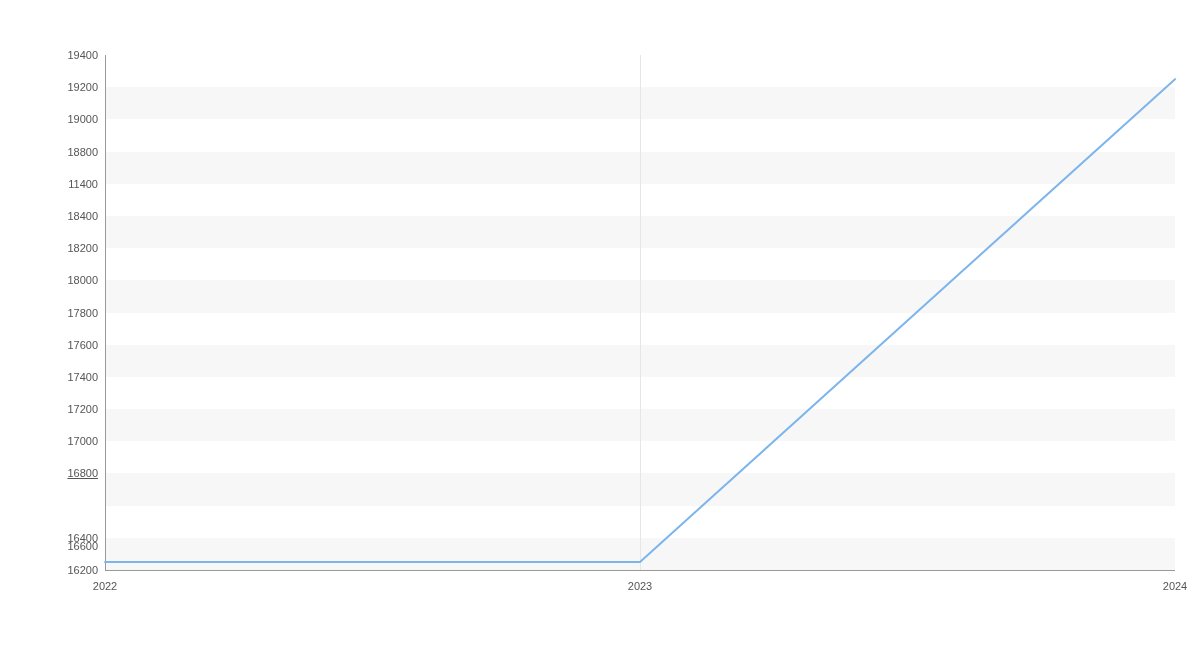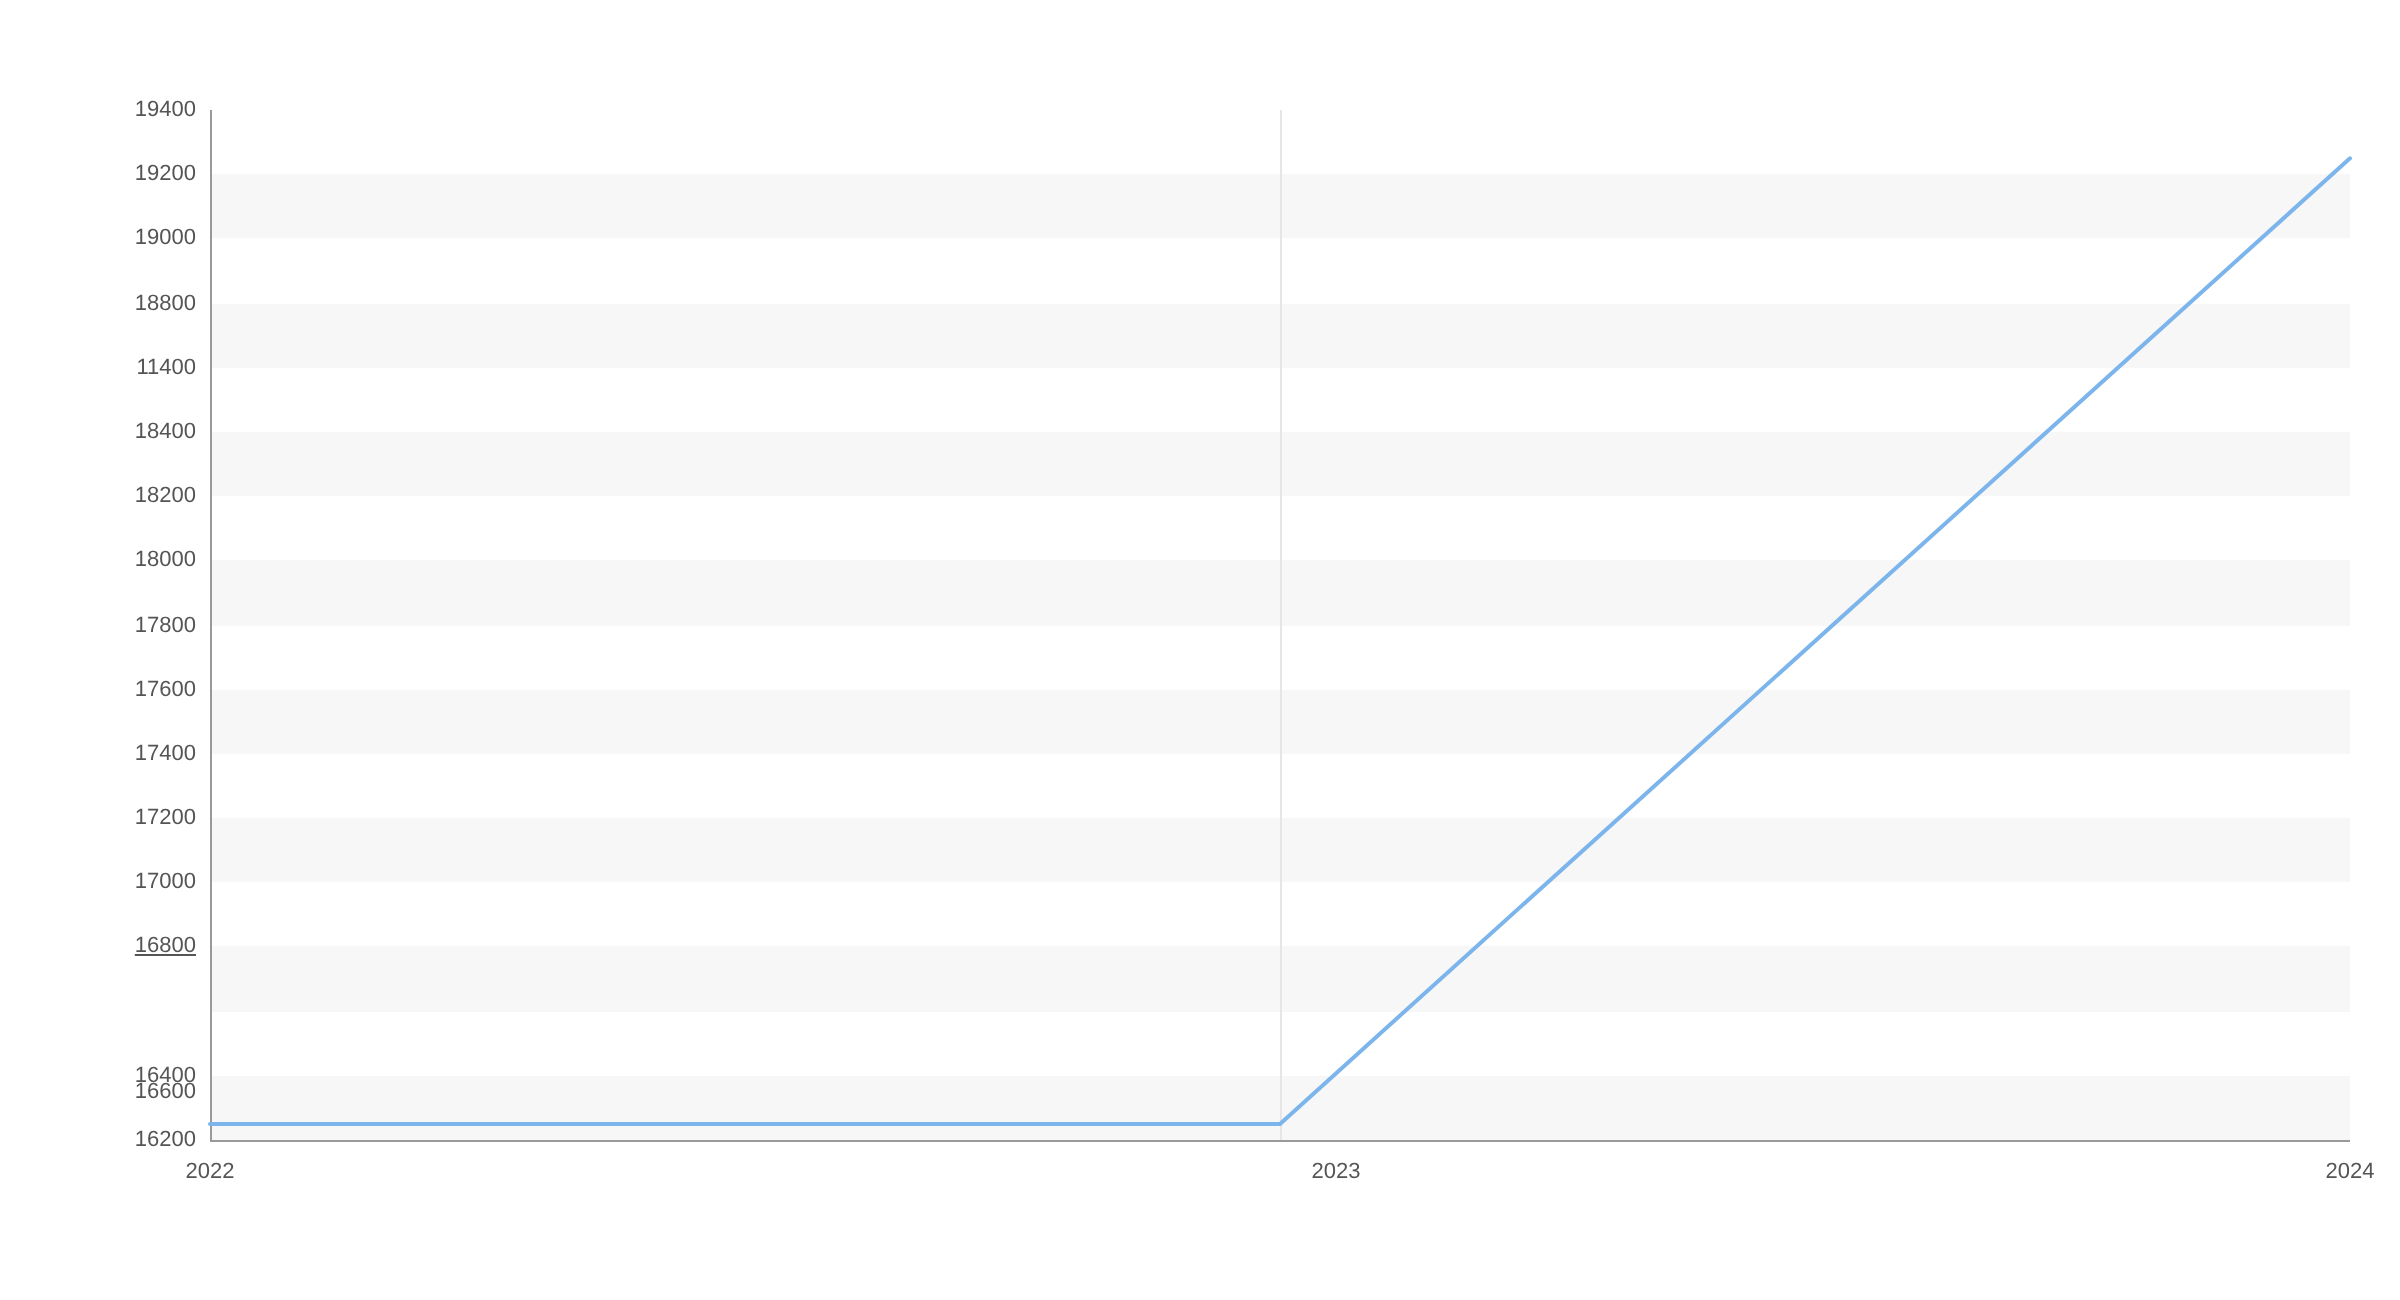--- a/index.html
+++ b/index.html
@@ -101,21 +101,21 @@
   <div class="y-tick-label" style="top:280.31px;">18000</div>
   <div class="y-tick-label" style="top:248.13px;">18200</div>
   <div class="y-tick-label" style="top:215.94px;">18400</div>
   <div class="y-tick-label" style="top:183.75px;">11400</div>
   <div class="y-tick-label" style="top:151.56px;">18800</div>
   <div class="y-tick-label" style="top:119.38px;">19000</div>
   <div class="y-tick-label" style="top:87.19px;">19200</div>
   <div class="y-tick-label" style="top:55px;">19400</div>
 
   <div class="x-tick-label" style="left:105px;">2022</div>
-  <div class="x-tick-label" style="left:668px;">2023</div>
+  <div class="x-tick-label" style="left:640px;">2023</div>
   <div class="x-tick-label" style="left:1175px;">2024</div>
 
   <div class="plot-area">
 
     <div class="band" style="top:450.63px;"></div>
     <div class="band" style="top:386.25px;"></div>
     <div class="band" style="top:321.88px;"></div>
     <div class="band" style="top:257.50px;"></div>
     <div class="band" style="top:193.13px;"></div>
     <div class="band" style="top:128.75px;"></div>

